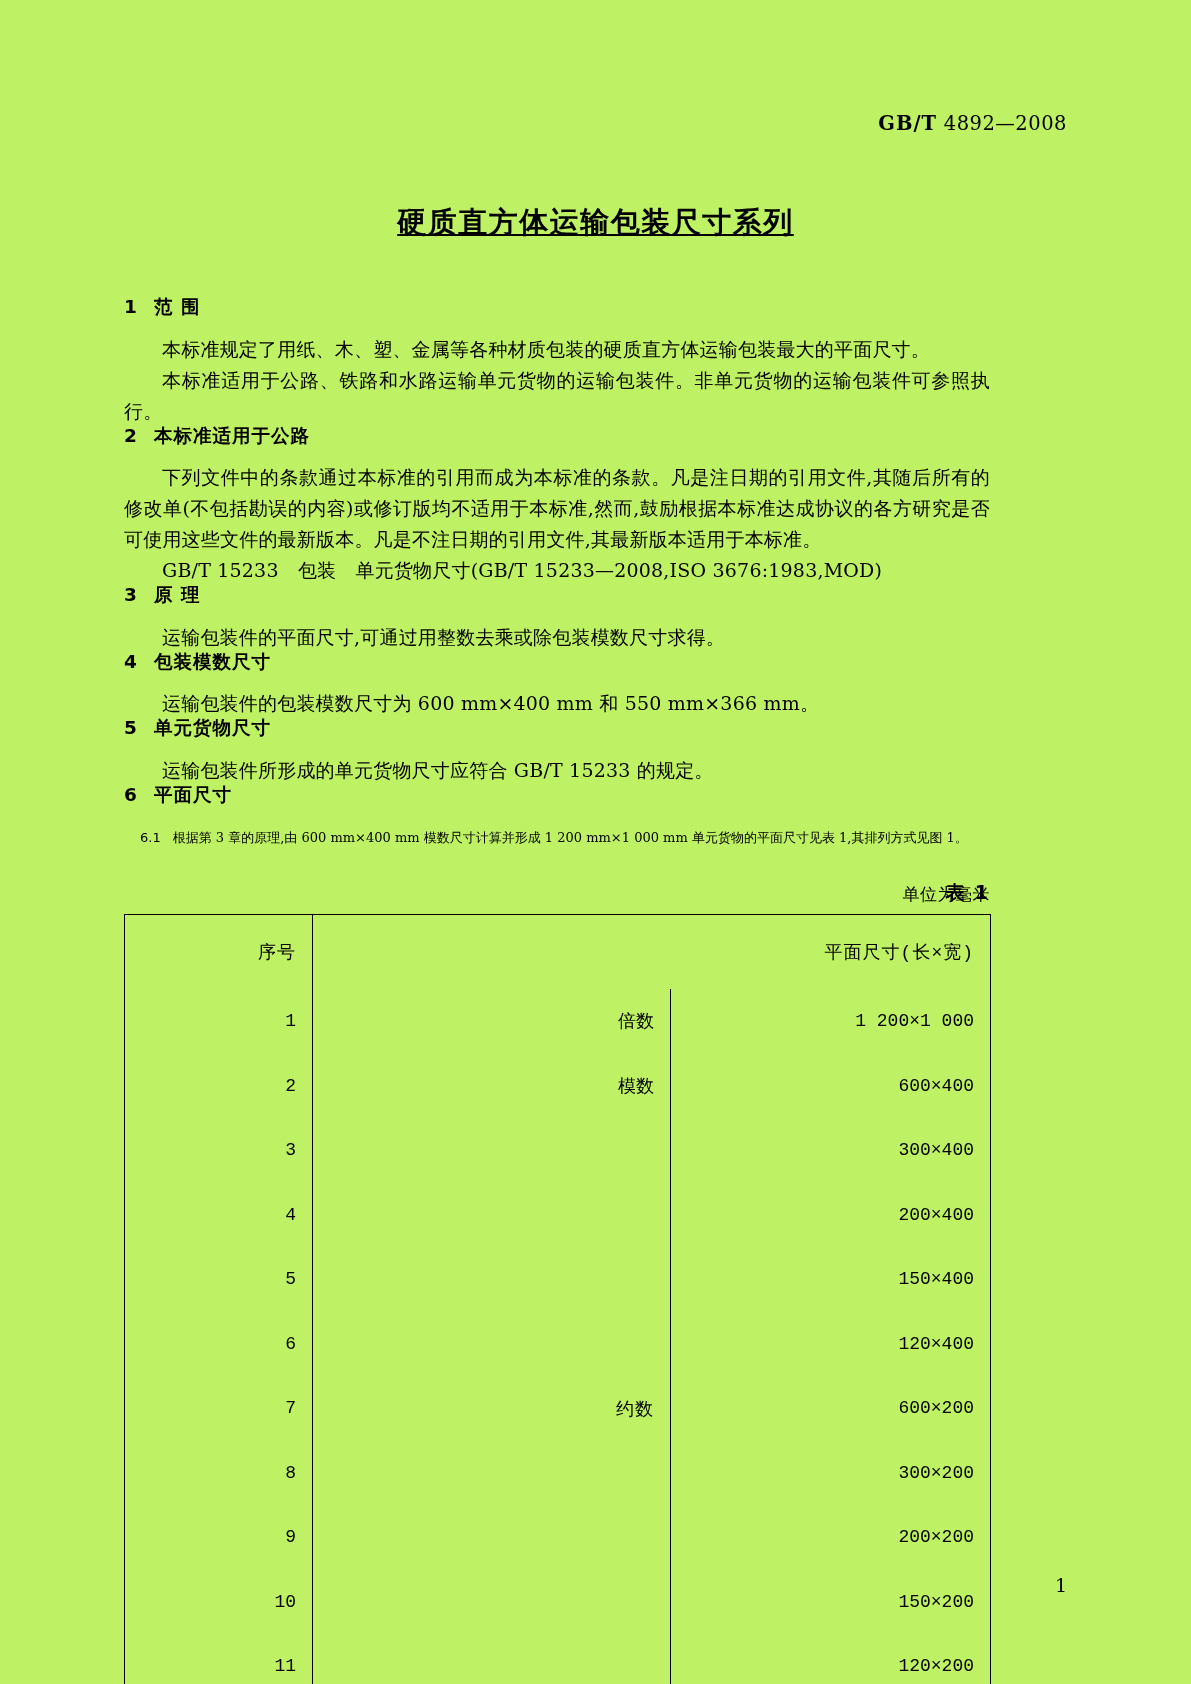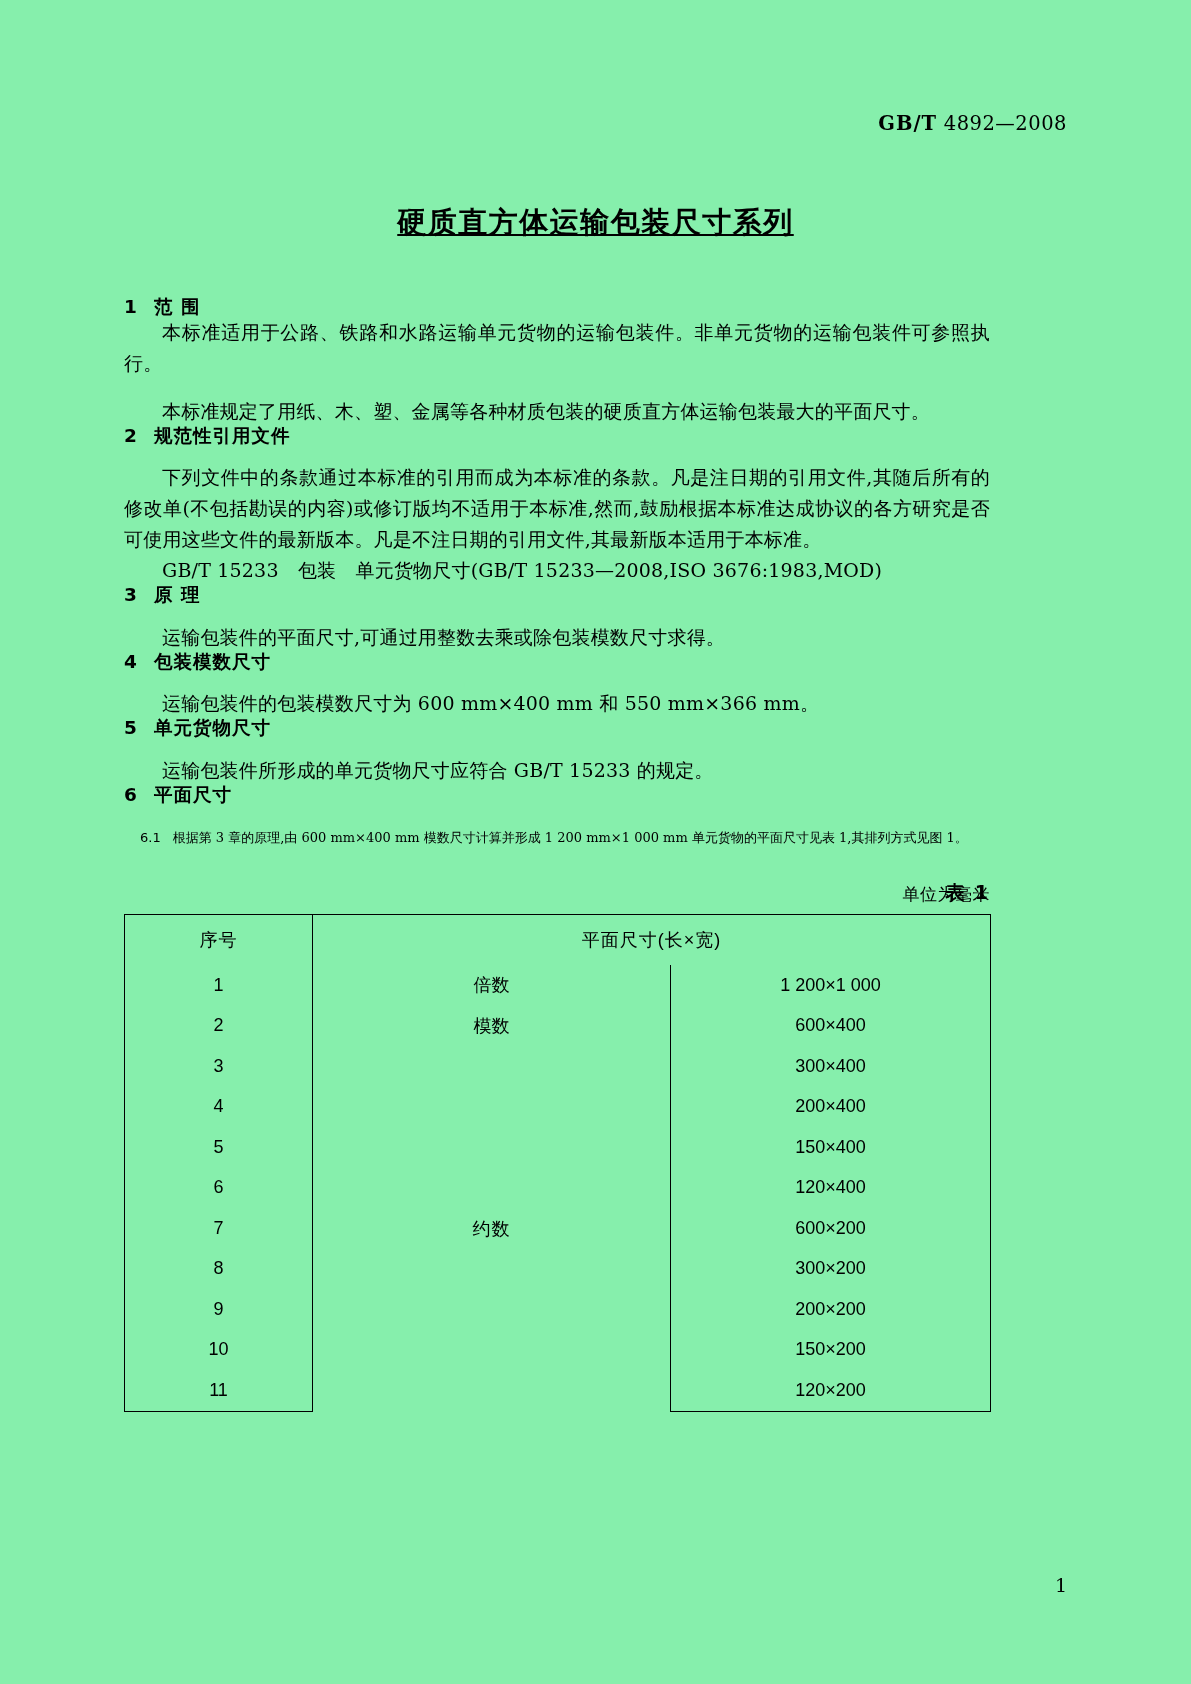--- a/index.html
+++ b/index.html
@@ -10,21 +10,21 @@
   }
   body {
     font-family: "DejaVu Serif", "Liberation Serif", serif;
     color: #000000;
   }
   .page {
     position: relative;
     width: 1191px;
     height: 1684px;
     margin: 0 auto;
-    background: #86efac;
+    background: #bef264;
     box-sizing: border-box;
     padding: 0;
     overflow: hidden;
   }
   
   .page-header {
     position: absolute;
     top: 112px;
     left: 0;
     right: 124px;
@@ -124,25 +124,25 @@
     letter-spacing: 0.5px;
   }
   table.dim-table {
     border-collapse: collapse;
     width: 866px;
     margin-top: 4px;
     table-layout: fixed;
   }
   table.dim-table td, table.dim-table th {
     border: none;
-    text-align: center;
+    text-align: right;
     font-weight: normal;
     font-size: 18px;
-    font-family: Liberation Sans, sans-serif;
-    padding: 4px;
+    font-family: Liberation Mono, monospace;
+    padding: 16px;
   }
   table.dim-table .colsep { border-right: 1.6px solid #000; }
   .t-outer-top { border-top: 1.8px solid #000 !important; }
   .t-outer-bottom { border-bottom: 1.8px solid #000 !important; }
   .t-outer-left { border-left: 1.8px solid #000 !important; }
   .t-outer-right { border-right: 1.8px solid #000 !important; }
   .hdr-cell {
     height: 42px;
     border-bottom: 1.8px solid #000;
   }
@@ -173,25 +173,25 @@
     <span class="std-year">4892—2008</span>
   </div>
 
   <div class="doc-title">硬质直方体运输包装尺寸系列</div>
 
   <div class="content">
 
     <h2 class="clause">
       <span class="clause-num">1</span><span>范 围</span>
     </h2>
+    <p class="para indent tight">本标准规定了用纸、木、塑、金属等各种材质包装的硬质直方体运输包装最大的平面尺寸。</p>
     <p class="para indent">本标准适用于公路、铁路和水路运输单元货物的运输包装件。非单元货物的运输包装件可参照执行。</p>
-    <p class="para indent tight">本标准规定了用纸、木、塑、金属等各种材质包装的硬质直方体运输包装最大的平面尺寸。</p>
-
-    <h2 class="clause block-gap-before">
-      <span class="clause-num">2</span><span>规范性引用文件</span>
+
+    <h2 class="clause block-gap-before">
+      <span class="clause-num">2</span><span>本标准适用于公路</span>
     </h2>
     <p class="para indent tight">下列文件中的条款通过本标准的引用而成为本标准的条款。凡是注日期的引用文件,其随后所有的修改单(不包括勘误的内容)或修订版均不适用于本标准,然而,鼓励根据本标准达成协议的各方研究是否可使用这些文件的最新版本。凡是不注日期的引用文件,其最新版本适用于本标准。</p>
     <p class="para indent">GB/T 15233　包装　单元货物尺寸(GB/T 15233—2008,ISO 3676:1983,MOD)</p>
 
     <h2 class="clause block-gap-before">
       <span class="clause-num">3</span><span>原 理</span>
     </h2>
     <p class="para indent tight">运输包装件的平面尺寸,可通过用整数去乘或除包装模数尺寸求得。</p>
 
     <h2 class="clause block-gap-before">

